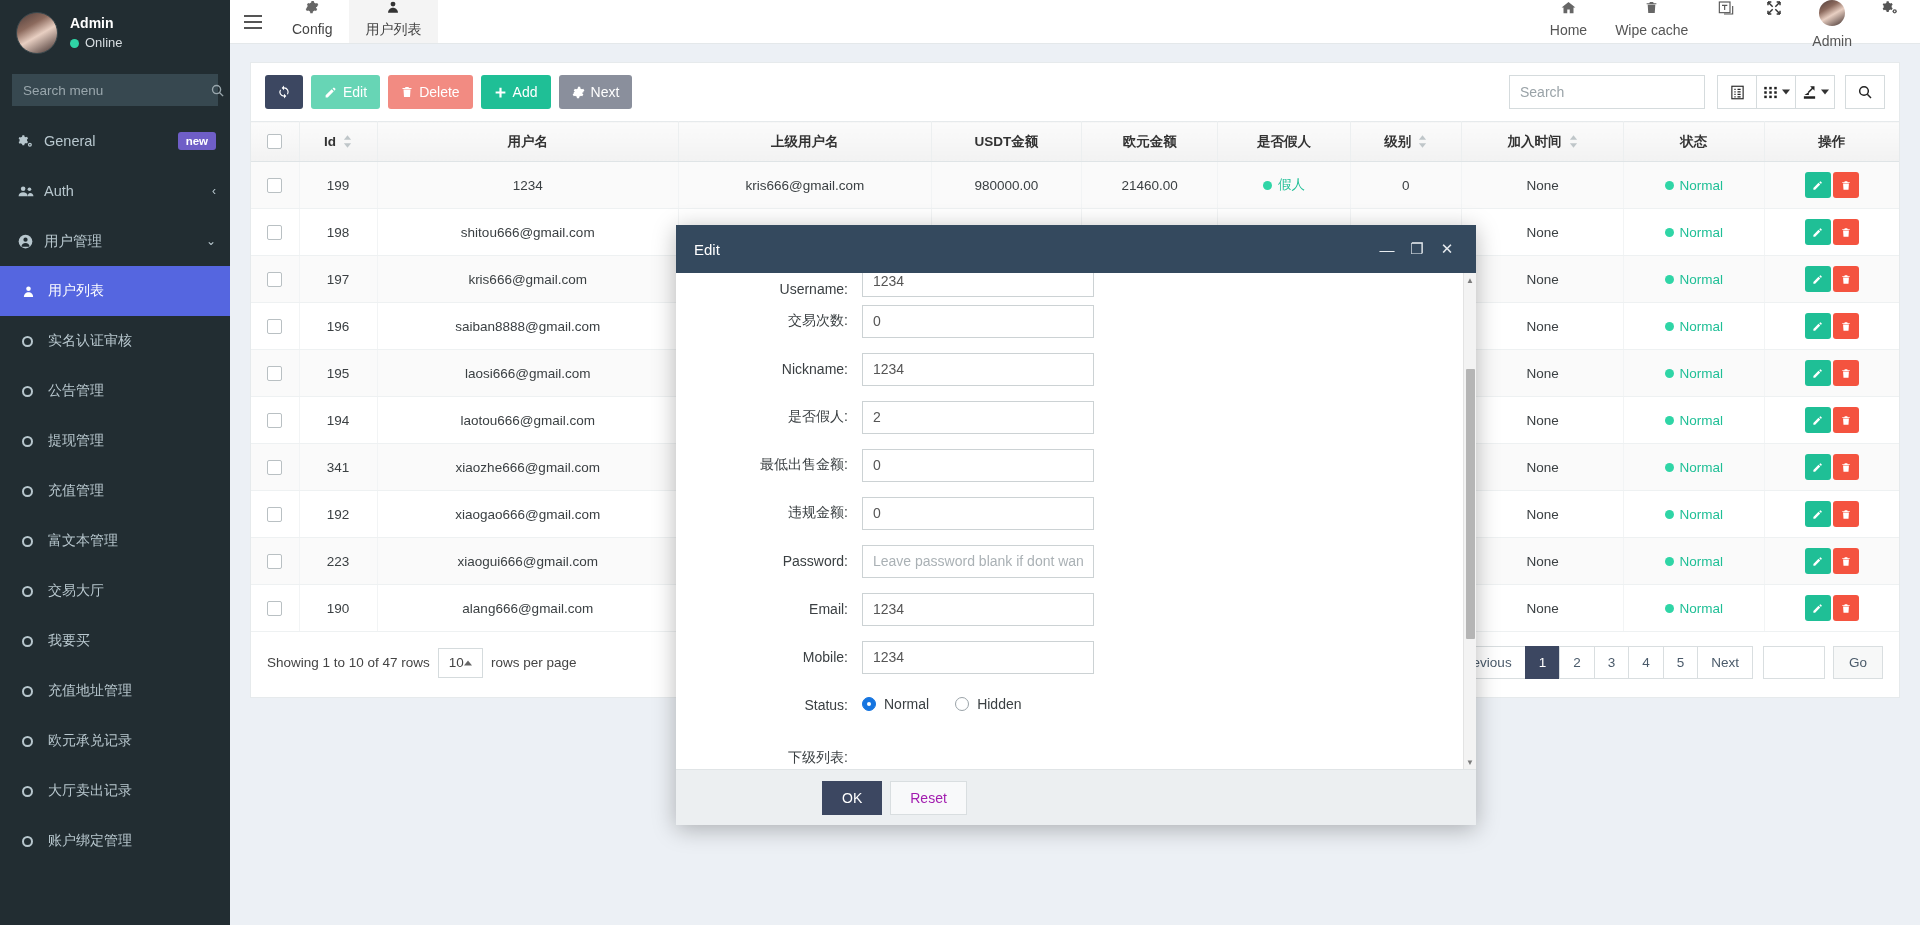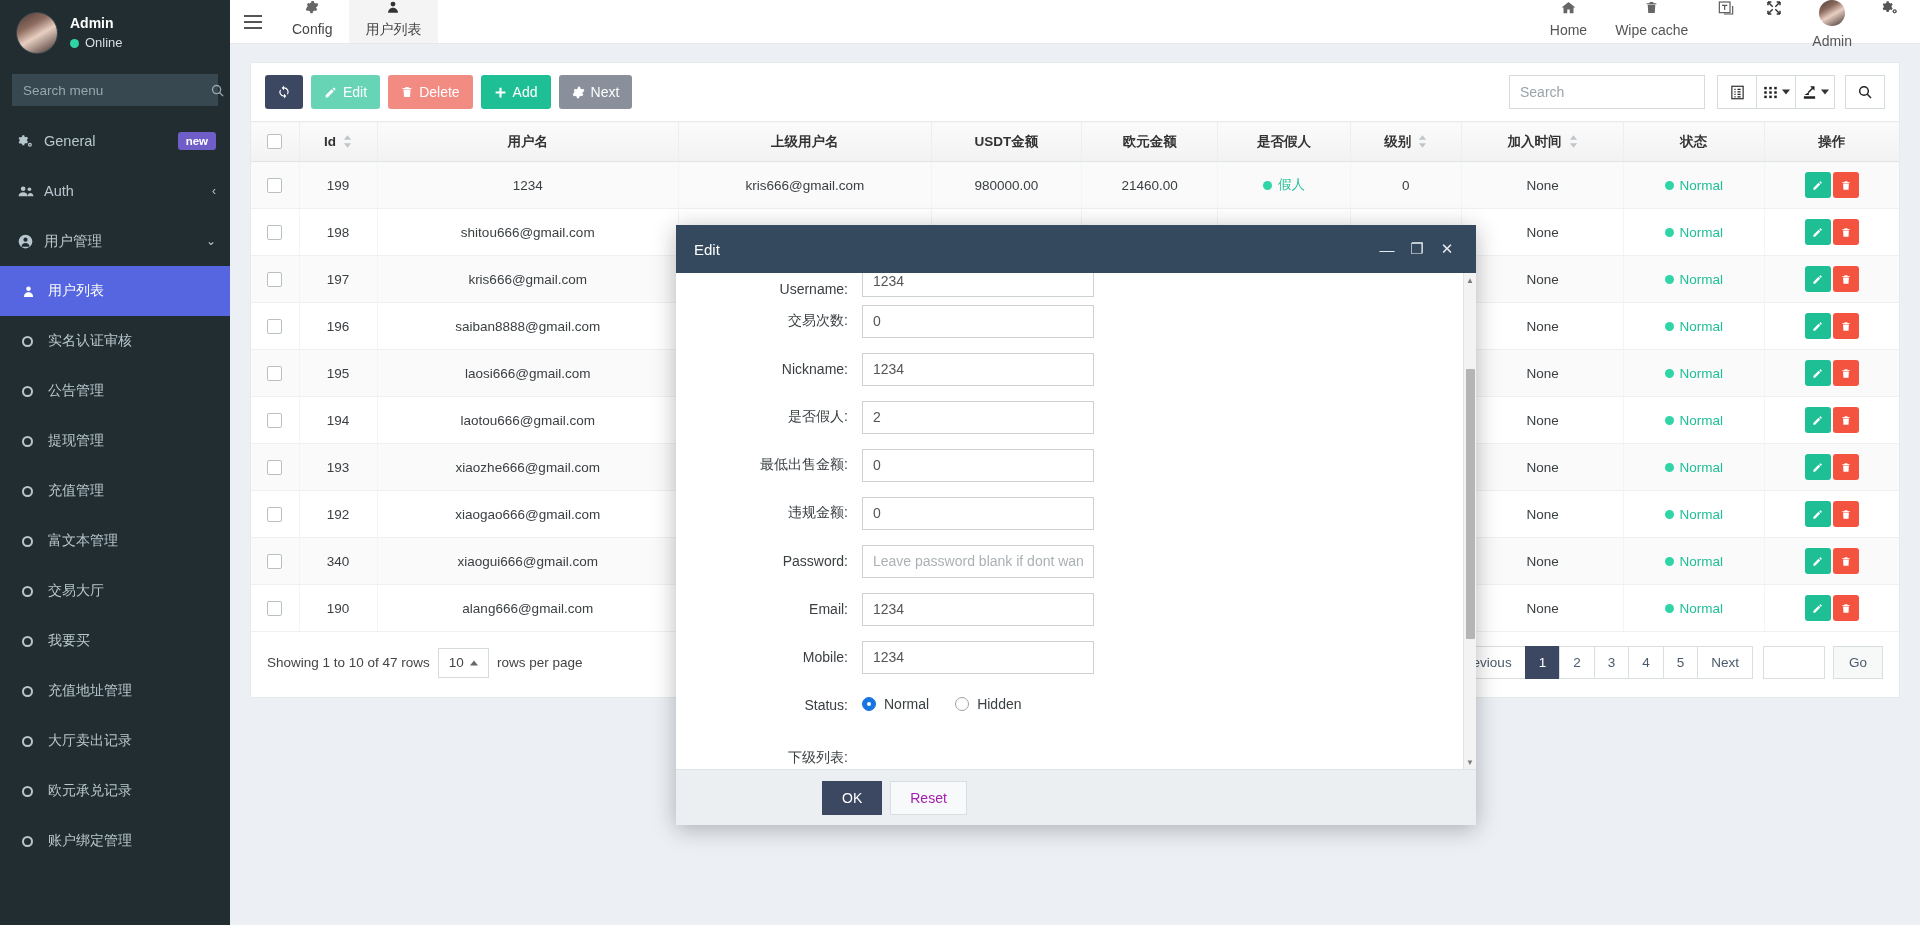--- a/index.html
+++ b/index.html
@@ -149,21 +149,21 @@
     margin: 0 1px; font-size: 12px;
   }
   .op-edit { background: #1fbf96; }
   .op-del { background: #f4533f; }
 
   #tablefoot {
     display: flex; align-items: center; padding: 14px 16px 18px 16px;
     font-size: 13.5px; color: #444;
   }
   #perpage {
-    display: inline-flex; align-items: center; gap: 6px; border: 1px solid #d5dbdd;
+    display: inline-flex; align-items: center; border: 1px solid #d5dbdd;
     height: 30px; padding: 0 10px; margin: 0 8px; background: #fff; cursor: pointer;
   }
   #pager { margin-left: auto; display: flex; align-items: center; }
   .pg {
     height: 33px; min-width: 33px; padding: 0 13px; border: 1px solid #d9dee0;
     background: #fff; display: flex; align-items: center; justify-content: center;
     font-size: 13.5px; color: #4a5a6a; cursor: pointer; margin-left: -1px;
   }
   .pg.active { background: #3c4761; color: #fff; border-color: #3c4761; }
   #pgnum { width: 62px; height: 33px; border: 1px solid #d9dee0; margin-left: 10px; background: #fff;
@@ -344,27 +344,27 @@
       <div class="mitem sub">
         <span class="mi">
           <span class="ring"></span>
         </span>
         <span class="mlabel">充值地址管理</span>
       </div>
       <div class="mitem sub">
         <span class="mi">
           <span class="ring"></span>
         </span>
+        <span class="mlabel">欧元承兑记录</span>
+      </div>
+      <div class="mitem sub">
+        <span class="mi">
+          <span class="ring"></span>
+        </span>
         <span class="mlabel">大厅卖出记录</span>
-      </div>
-      <div class="mitem sub">
-        <span class="mi">
-          <span class="ring"></span>
-        </span>
-        <span class="mlabel">欧元承兑记录</span>
       </div>
       <div class="mitem sub">
         <span class="mi">
           <span class="ring"></span>
         </span>
         <span class="mlabel">账户绑定管理</span>
       </div>
     </div>
 </div>
 
@@ -716,21 +716,21 @@
                     <path d="M3 17.2V21h3.8L18 9.8 14.2 6 3 17.2zM21 6.4a1 1 0 000-1.4L19 3a1 1 0 00-1.4 0l-1.8 1.8L19.6 8.6 21 6.4z"></path>
                   </svg>
                 </span><span class="opbtn op-del">
                   <svg width="10" height="11" viewBox="0 0 24 24" fill="#fff">
                     <path d="M9 2h6l1 2h5v2H3V4h5zM5 7h14l-1 15H6z"></path>
                   </svg>
                 </span></td>
             </tr>
             <tr>
               <td><span class="cbx"></span></td>
-              <td>193</td>
+              <td>341</td>
               <td>xiaozhe666@gmail.com</td>
               <td></td>
               <td></td>
               <td></td>
               <td></td>
               <td></td>
               <td>None</td>
               <td><span class="status"><span class="dot"></span>Normal</span></td>
               <td><span class="opbtn op-edit">
                   <svg width="11" height="11" viewBox="0 0 24 24" fill="#fff">
@@ -758,21 +758,21 @@
                     <path d="M3 17.2V21h3.8L18 9.8 14.2 6 3 17.2zM21 6.4a1 1 0 000-1.4L19 3a1 1 0 00-1.4 0l-1.8 1.8L19.6 8.6 21 6.4z"></path>
                   </svg>
                 </span><span class="opbtn op-del">
                   <svg width="10" height="11" viewBox="0 0 24 24" fill="#fff">
                     <path d="M9 2h6l1 2h5v2H3V4h5zM5 7h14l-1 15H6z"></path>
                   </svg>
                 </span></td>
             </tr>
             <tr>
               <td><span class="cbx"></span></td>
-              <td>340</td>
+              <td>223</td>
               <td>xiaogui666@gmail.com</td>
               <td></td>
               <td></td>
               <td></td>
               <td></td>
               <td></td>
               <td>None</td>
               <td><span class="status"><span class="dot"></span>Normal</span></td>
               <td><span class="opbtn op-edit">
                   <svg width="11" height="11" viewBox="0 0 24 24" fill="#fff">

